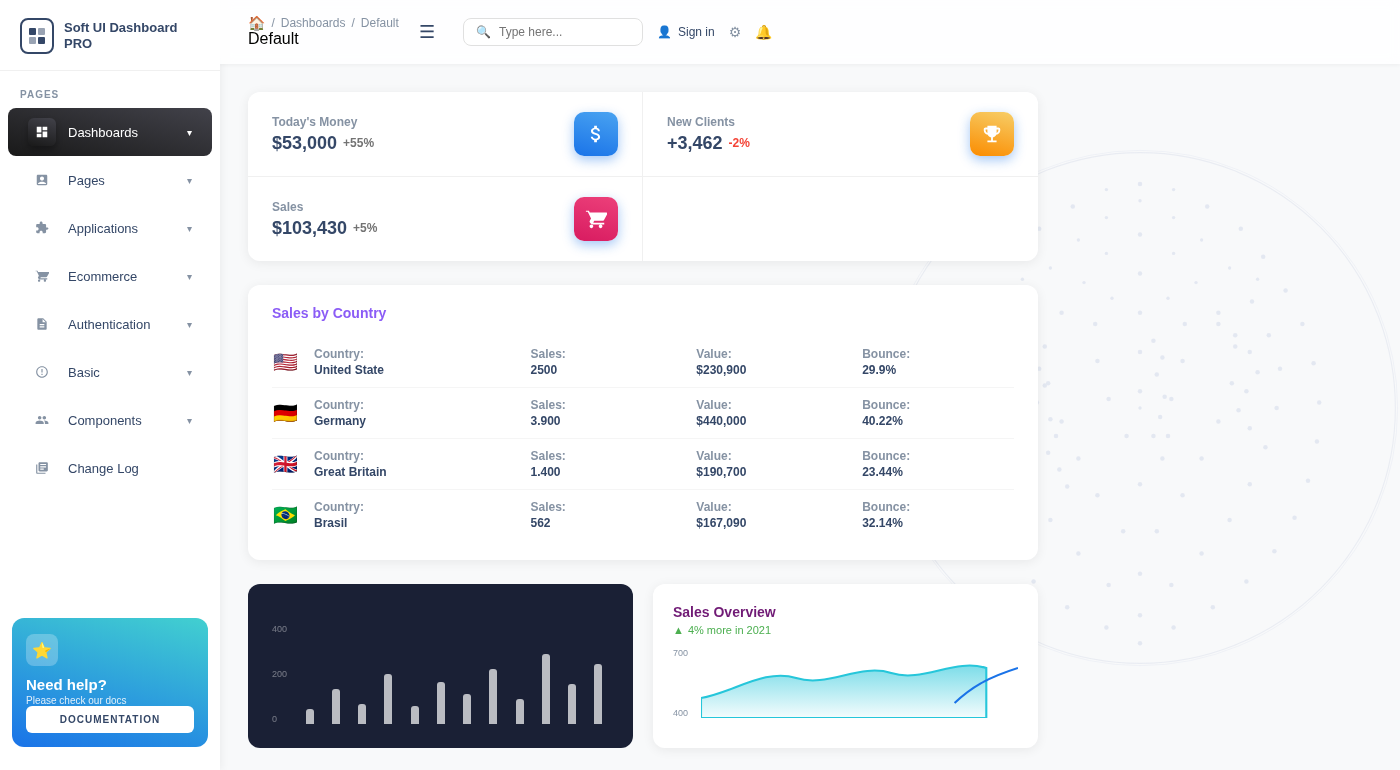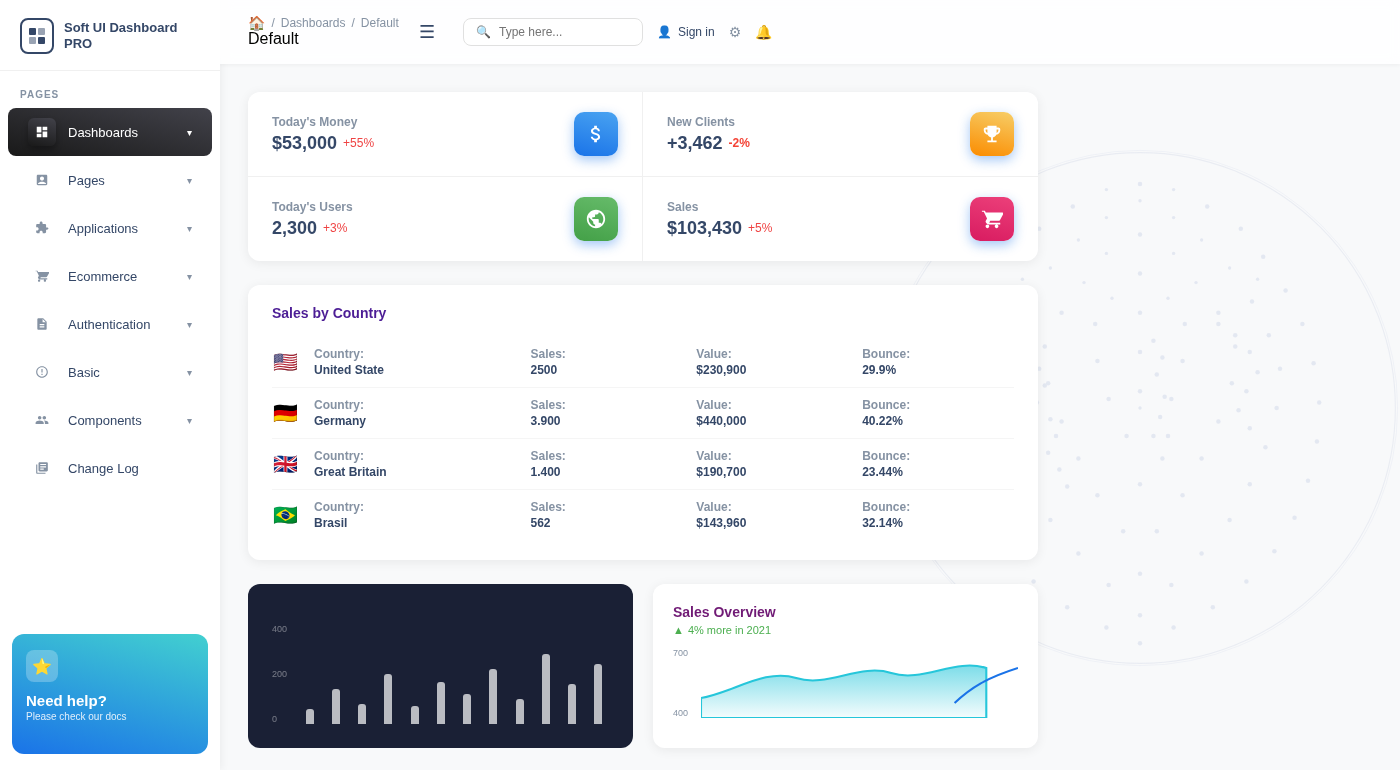--- a/index.html
+++ b/index.html
@@ -7,21 +7,21 @@
 
     
     .sidebar {
       width: 220px;
       min-width: 220px;
       background: #fff;
       height: 770px;
       display: flex;
       flex-direction: column;
       box-shadow: 2px 0 8px rgba(0,0,0,0.05);
-      padding-bottom: 0;
+      padding-bottom: 7px;
       overflow-y: auto;
     }
     .sidebar-logo {
       display: flex;
       align-items: center;
       gap: 10px;
       padding: 18px 20px 16px;
       border-bottom: 1px solid #f0f0f0;
     }
     .logo-icon {
@@ -87,21 +87,21 @@
     }
     .help-card-star {
       width: 32px; height: 32px;
       background: rgba(255,255,255,0.25);
       border-radius: 8px;
       display: flex; align-items: center; justify-content: center;
       font-size: 16px;
       margin-bottom: 10px;
     }
     .help-card-title { font-size: 15px; font-weight: 700; margin-bottom: 2px; }
-    .help-card-sub { font-size: 10px; opacity: 0.85; margin-bottom: 18px; }
+    .help-card-sub { font-size: 10px; opacity: 0.85; margin-bottom: 0; }
     .help-card-btn {
       background: #fff;
       color: #344767;
       border: none;
       border-radius: 6px;
       padding: 8px 14px;
       font-size: 10px;
       font-weight: 700;
       letter-spacing: 1px;
       cursor: pointer;
@@ -188,21 +188,21 @@
       border-right: 1px solid #f0f0f0;
       border-bottom: 1px solid #f0f0f0;
     }
     .stat-card:nth-child(2) { border-right: none; }
     .stat-card:nth-child(3) { border-bottom: none; }
     .stat-card:nth-child(4) { border-right: none; border-bottom: none; }
 
     .stat-info {}
     .stat-label { font-size: 12px; font-weight: 600; color: #8592a3; margin-bottom: 4px; }
     .stat-value { font-size: 18px; font-weight: 700; color: #344767; display: flex; align-items: center; gap: 6px; }
-    .stat-change-pos { font-size: 12px; color: #ef4444; font-weight: 400; }
+    .stat-change-pos { font-size: 12px; color: #737373; font-weight: 700; }
     .stat-change-neg { font-size: 12px; color: #f44336; font-weight: 600; }
     .stat-icon-box {
       width: 44px; height: 44px;
       background: linear-gradient(195deg, #49a3f1, #1a73e8);
       border-radius: 10px;
       display: flex; align-items: center; justify-content: center;
       color: #fff;
       font-size: 20px;
       box-shadow: 0 4px 12px rgba(26,115,232,0.4);
     }
@@ -222,21 +222,21 @@
     
     .sales-country-card {
       background: #fff;
       border-radius: 12px;
       box-shadow: 0 2px 12px rgba(0,0,0,0.07);
       padding: 20px 24px;
       margin-bottom: 24px;
       position: relative;
       z-index: 2;
     }
-    .card-title { font-size: 14px; font-weight: 700; color: #4c1d95; margin-bottom: 16px; }
+    .card-title { font-size: 14px; font-weight: 700; color: #8b5cf6; margin-bottom: 16px; }
     .country-table { width: 100%; }
     .country-row {
       display: flex; align-items: center;
       padding: 10px 0;
       border-bottom: 1px solid #f5f5f5;
       gap: 14px;
     }
     .country-row:last-child { border-bottom: none; }
     .flag { font-size: 20px; width: 28px; text-align: center; }
     .country-col { flex: 2; }
@@ -373,20 +373,21 @@
       </div>
       <span>Change Log</span>
     </div>
   </div>
 
   <div style="flex:1; min-height: 20px;"></div>
   <div class="help-card">
     <div class="help-card-star">⭐</div>
     <div class="help-card-title">Need help?</div>
     <div class="help-card-sub">Please check our docs</div>
+    <button class="help-card-btn">DOCUMENTATION</button>
   </div>
 </div>
 
 <div class="main">
 
   <div class="topnav">
     <div class="breadcrumb-block">
       <div class="breadcrumb-inner">
         <span class="breadcrumb-home">🏠</span>
         <span class="breadcrumb-sep">/</span>
@@ -583,34 +584,20 @@
             <span class="stat-change-neg">-2%</span>
           </div>
         </div>
         <div class="stat-icon-box" style="background: linear-gradient(195deg, #f7ce68, #fb8c00);">
           <svg width="22" height="22" viewBox="0 0 24 24" fill="white">
             <path d="M19 5h-2V3H7v2H5c-1.1 0-2 .9-2 2v1c0 2.55 1.92 4.63 4.39 4.94.63 1.5 1.98 2.63 3.61 2.96V19H7v2h10v-2h-4v-3.1c1.63-.33 2.98-1.46 3.61-2.96C19.08 12.63 21 10.55 21 8V7c0-1.1-.9-2-2-2zM5 8V7h2v3.82C5.84 10.4 5 9.3 5 8zm14 0c0 1.3-.84 2.4-2 2.82V7h2v1z"></path>
           </svg>
         </div>
       </div>
 
-      <div class="stat-card">
-        <div class="stat-info">
-          <div class="stat-label">Today's Users</div>
-          <div class="stat-value">
-            <span>2,300</span>
-            <span class="stat-change-pos">+3%</span>
-          </div>
-        </div>
-        <div class="stat-icon-box" style="background: linear-gradient(195deg, #66bb6a, #43a047);">
-          <svg width="22" height="22" viewBox="0 0 24 24" fill="white">
-            <path d="M12 2C6.48 2 2 6.48 2 12s4.48 10 10 10 10-4.48 10-10S17.52 2 12 2zm-1 17.93c-3.95-.49-7-3.85-7-7.93 0-.62.08-1.21.21-1.79L9 15v1c0 1.1.9 2 2 2v1.93zm6.9-2.54c-.26-.81-1-1.39-1.9-1.39h-1v-3c0-.55-.45-1-1-1H8v-2h2c.55 0 1-.45 1-1V7h2c1.1 0 2-.9 2-2v-.41c2.93 1.19 5 4.06 5 7.41 0 2.08-.8 3.97-2.1 5.39z"></path>
-          </svg>
-        </div>
-      </div>
 
       <div class="stat-card">
         <div class="stat-info">
           <div class="stat-label">Sales</div>
           <div class="stat-value">
             <span>$103,430</span>
             <span class="stat-change-pos">+5%</span>
           </div>
         </div>
         <div class="stat-icon-box" style="background: linear-gradient(195deg, #ec407a, #d81b60);">
@@ -690,21 +677,21 @@
           <div class="country-col">
             <div class="col-label">Country:</div>
             <div class="col-value">Brasil</div>
           </div>
           <div class="sales-col">
             <div class="col-label">Sales:</div>
             <div class="col-value">562</div>
           </div>
           <div class="value-col">
             <div class="col-label">Value:</div>
-            <div class="col-value">$143,960</div>
+            <div class="col-value">$167,090</div>
           </div>
           <div class="bounce-col">
             <div class="col-label">Bounce:</div>
             <div class="col-value">32.14%</div>
           </div>
         </div>
 
       </div>
     </div>
 

